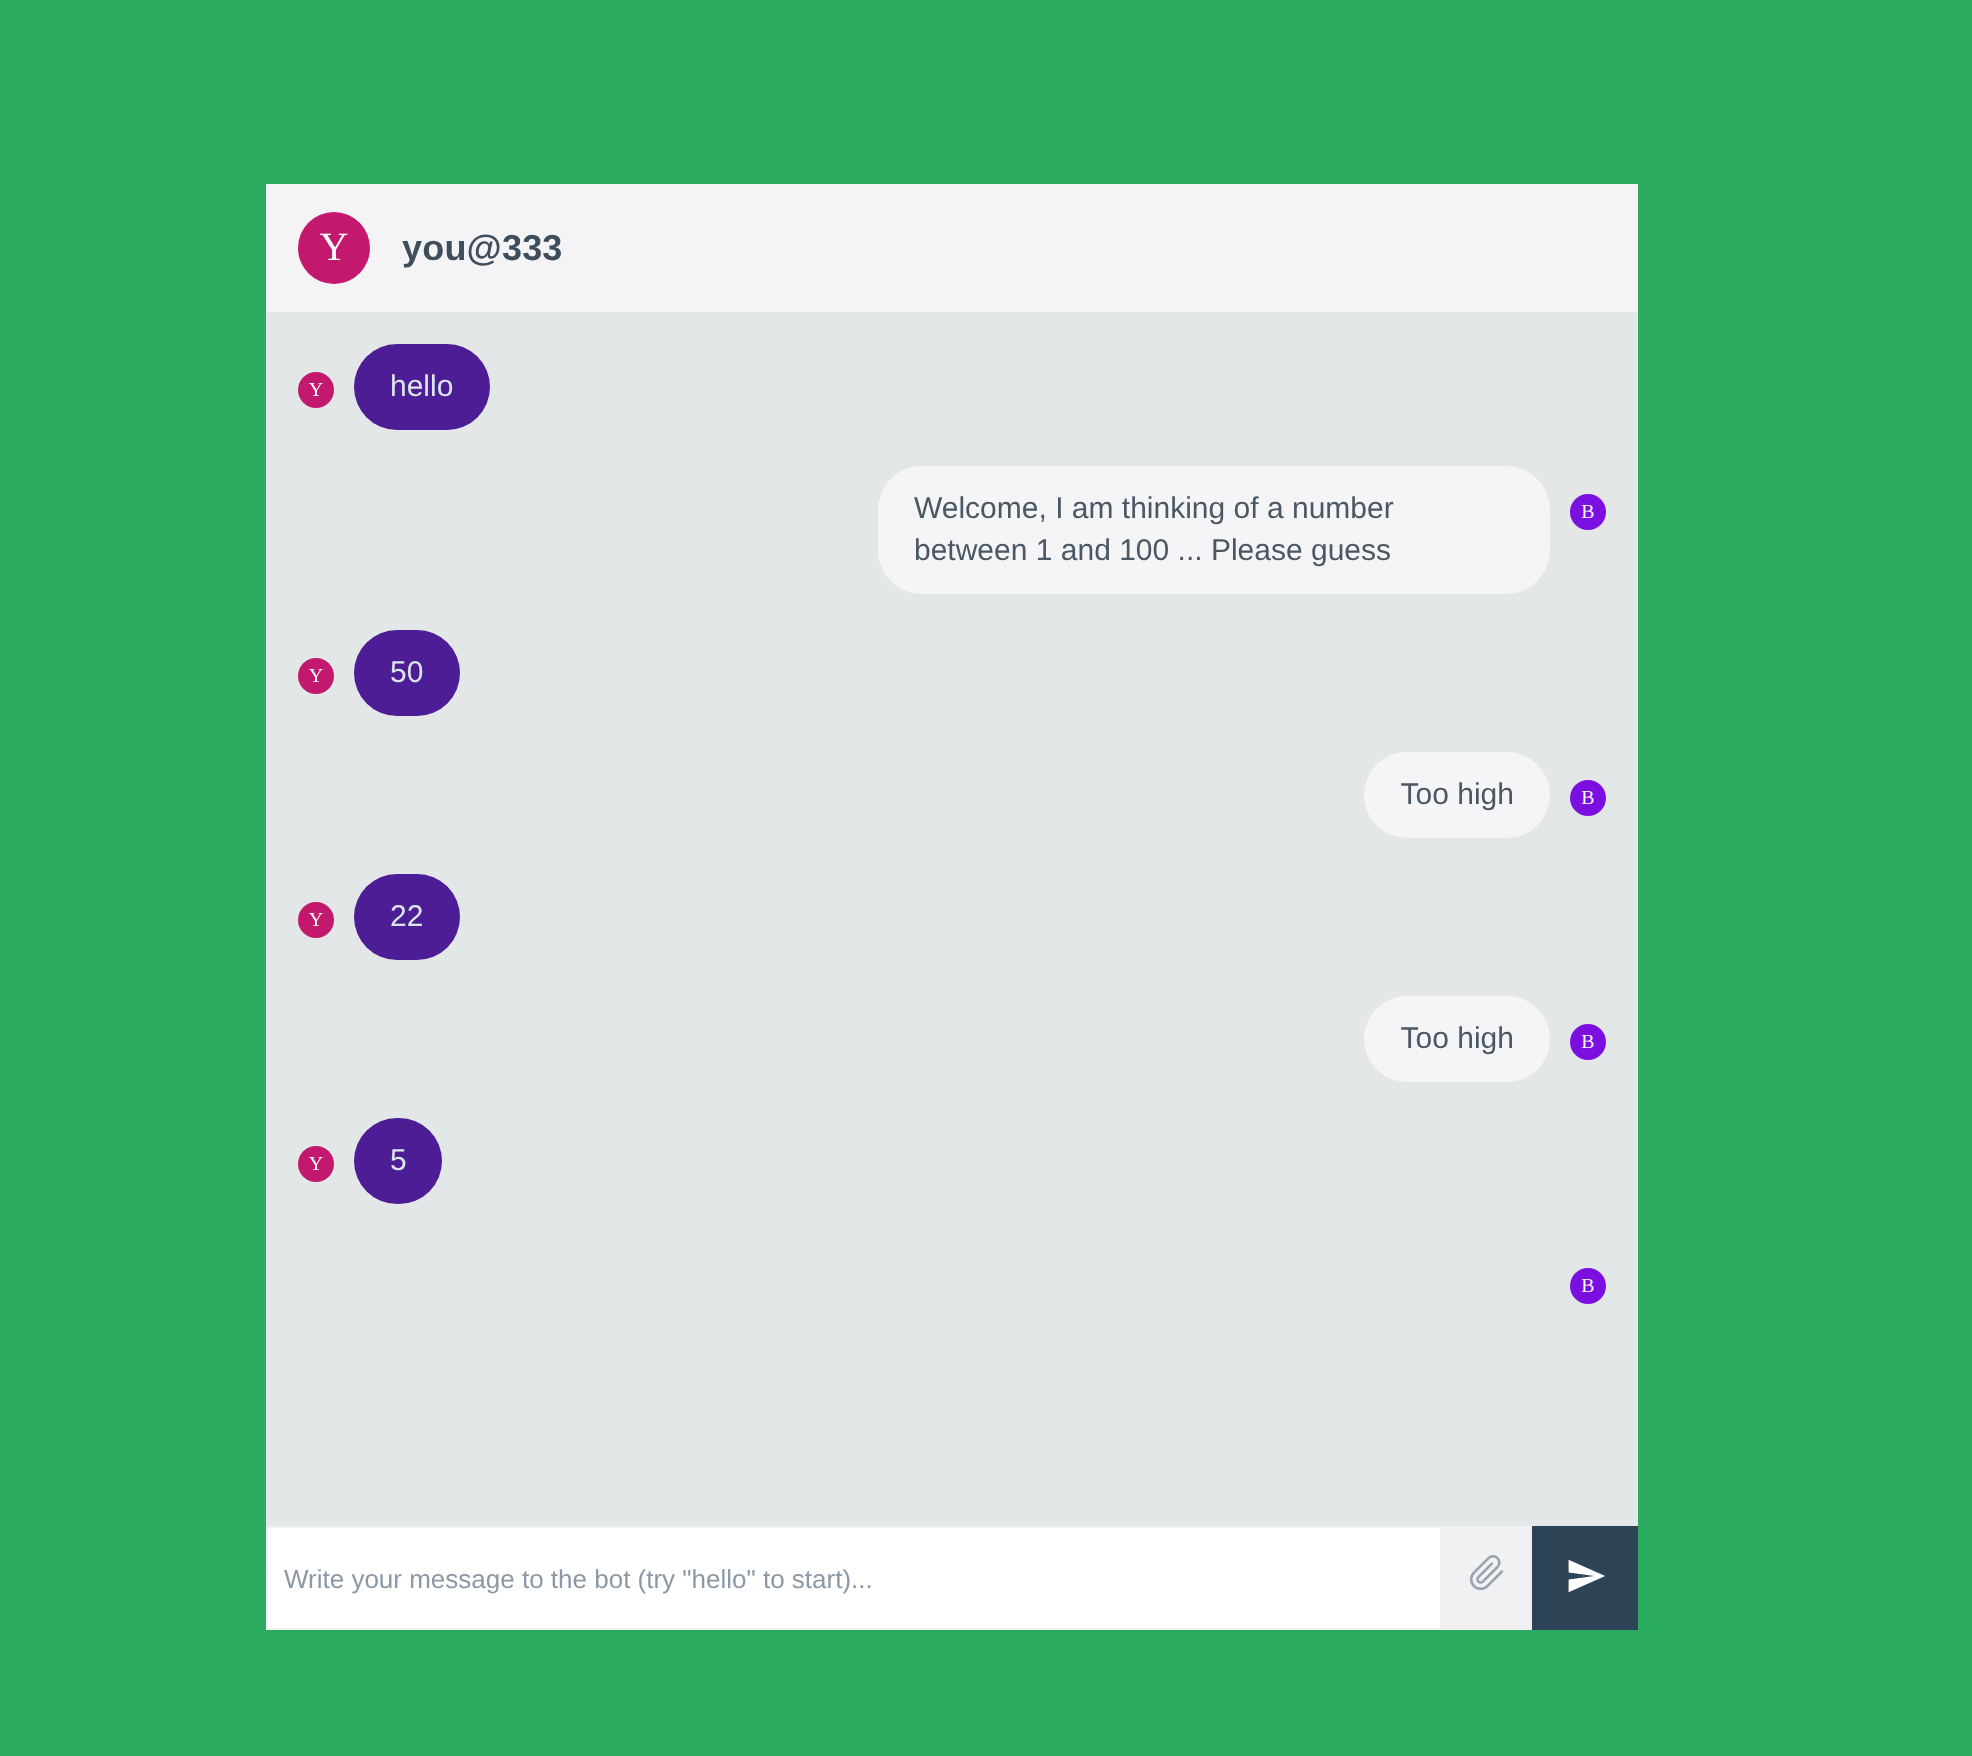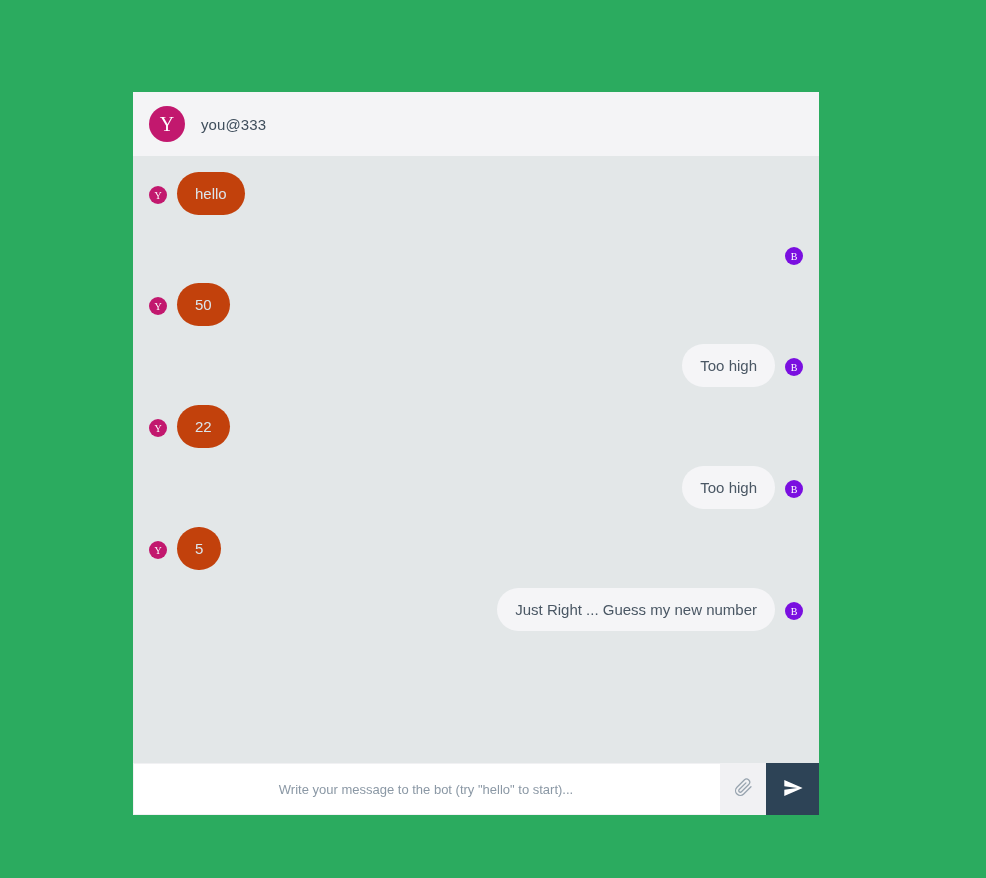--- a/index.html
+++ b/index.html
@@ -45,23 +45,24 @@
     font-family: "Liberation Serif", serif;
     font-size: 20px;
     display: flex;
     align-items: center;
     justify-content: center;
     flex: 0 0 36px;
     user-select: none;
   }
   .header-title {
     margin-left: 16px;
-    font-size: 15px;
+    font-size: 18px;
     color: #3f4e5c;
     letter-spacing: 0.1px;
+    font-weight: bold;
   }
 
   
   .messages {
     flex: 1 1 auto;
     background: #e3e7e8;
     padding: 16px 16px 8px 16px;
     box-sizing: border-box;
     overflow-y: auto;
   }
@@ -91,21 +92,21 @@
   .mini-avatar.bot { background: #7a0fe0; }
 
   .bubble {
     max-width: 300px;
     padding: 11px 18px;
     border-radius: 22px;
     font-size: 15px;
     line-height: 21px;
   }
   .bubble.user {
-    background: #c2410c;
+    background: #4c1d95;
     color: #dbe5ec;
     margin-left: 10px;
   }
   .bubble.bot {
     background: #f5f5f7;
     color: #4a5764;
     margin-right: 10px;
   }
 
   
@@ -119,21 +120,20 @@
   .composer-input {
     flex: 1 1 auto;
     border: none;
     outline: none;
     background: #ffffff;
     font-family: "Liberation Sans", sans-serif;
     font-size: 13px;
     color: #5b6b7a;
     padding: 0 10px 0 8px;
     margin: 1px 0 1px 1px;
-    text-align: center;
   }
   .composer-input::placeholder { color: #8b98a5; }
 
   .attach-btn {
     width: 46px;
     flex: 0 0 46px;
     display: flex;
     align-items: center;
     justify-content: center;
     background: #f1f1f3;
@@ -159,20 +159,21 @@
     <div class="header-avatar">Y</div>
     <div class="header-title">you@333</div>
   </div>
 
   <div class="messages" id="messages">
       <div class="msg-row user">
         <div class="mini-avatar you">Y</div>
         <div class="bubble user">hello</div>
       </div>
       <div class="msg-row bot">
+        <div class="bubble bot">Welcome, I am thinking of a number between 1 and 100 ... Please guess</div>
         <div class="mini-avatar bot">B</div>
       </div>
       <div class="msg-row user">
         <div class="mini-avatar you">Y</div>
         <div class="bubble user">50</div>
       </div>
       <div class="msg-row bot">
         <div class="bubble bot">Too high</div>
         <div class="mini-avatar bot">B</div>
       </div>
@@ -182,21 +183,20 @@
       </div>
       <div class="msg-row bot">
         <div class="bubble bot">Too high</div>
         <div class="mini-avatar bot">B</div>
       </div>
       <div class="msg-row user">
         <div class="mini-avatar you">Y</div>
         <div class="bubble user">5</div>
       </div>
       <div class="msg-row bot">
-        <div class="bubble bot">Just Right ... Guess my new number</div>
         <div class="mini-avatar bot">B</div>
       </div>
     </div>
 
   <div class="composer">
     <input class="composer-input" type="text" placeholder="Write your message to the bot (try &quot;hello&quot; to start)..." style="">
     <div class="attach-btn">
       <span>
         <svg width="19" height="19" viewBox="0 0 24 24" fill="none" stroke="#97a3ae" stroke-width="1.6" stroke-linecap="round" stroke-linejoin="round">
           <path d="M21.44 11.05l-9.19 9.19a6 6 0 0 1-8.49-8.49l9.19-9.19a4 4 0 0 1 5.66 5.66l-9.2 9.19a2 2 0 0 1-2.83-2.83l8.49-8.48"></path>

